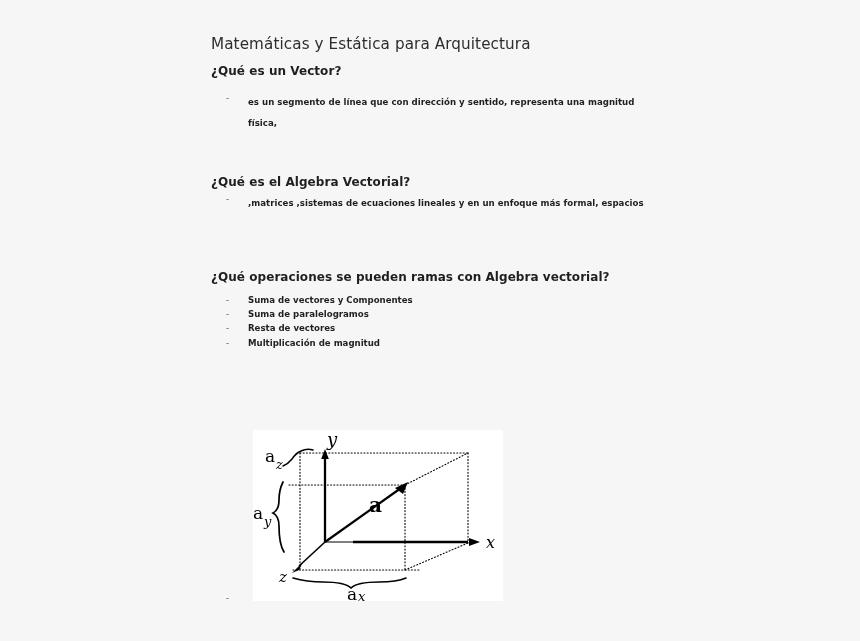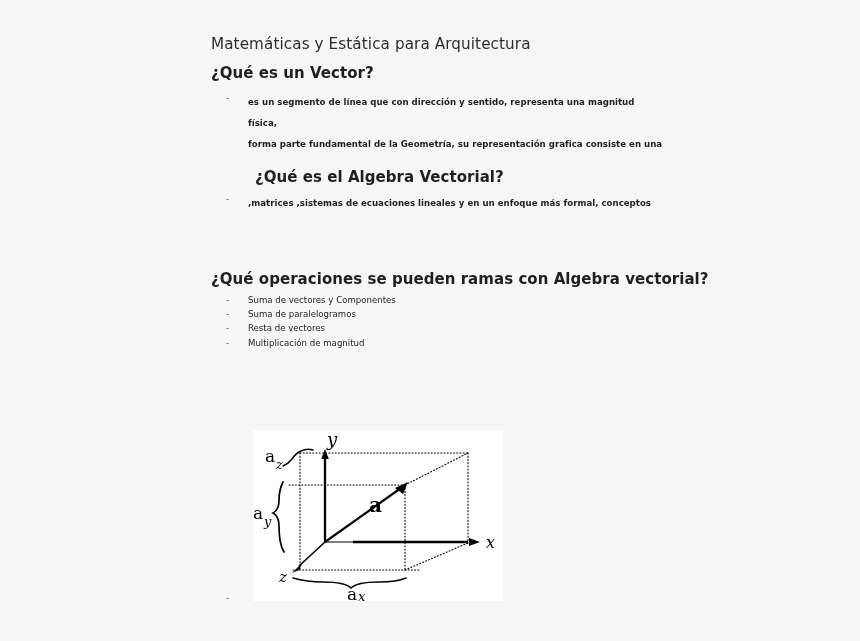--- a/index.html
+++ b/index.html
@@ -34,29 +34,29 @@
     font-weight: 400;
     letter-spacing: 0.1px;
     color: #2d2d2d;
     white-space: nowrap;
   }
 
   
   .question {
     position: absolute;
     left: 211px;
-    font-size: 15px;
+    font-size: 12px;
     font-weight: 700;
     color: #1f1f1f;
     white-space: nowrap;
     letter-spacing: 0.05px;
     text-align: right;
   }
   .q1 { top: 64px; }
-  .q2 { top: 168px; margin-left: 44px; }
+  .q2 { top: 175px; }
   .q3 { top: 270px; }
 
   
   .bullet-block {
     position: absolute;
     left: 226px;
     width: 440px;
   }
   .b1 { top: 92px; }
   .b2 { top: 193px; }
@@ -90,21 +90,21 @@
     width: 300px;
   }
   .list-item {
     display: flex;
     align-items: flex-start;
     height: 14.2px;
   }
   .list-item .dash { line-height: 14.2px; }
   .list-item .li-text {
     font-size: 8.6px;
-    font-weight: 400;
+    font-weight: 700;
     line-height: 14.2px;
     color: #1f1f1f;
     white-space: nowrap;
   }
 
   
   .trailing-dash {
     position: absolute;
     left: 226px;
     top: 592px;
@@ -148,32 +148,31 @@
 
   <div class="doc-title">Matemáticas y Estática para Arquitectura</div>
 
   <div class="question q1">¿Qué es un Vector?</div>
 
   <div class="bullet-block b1">
     <div class="bullet-row">
       <div class="dash">-</div>
       <div class="bullet-text">
         <div>es un segmento de línea que con dirección y sentido, representa una magnitud física,</div>
-        <div>forma parte fundamental de la Geometría, su representación grafica consiste en una</div>
       </div>
     </div>
   </div>
 
   <div class="question q2">¿Qué es el Algebra Vectorial?</div>
 
   <div class="bullet-block b2">
     <div class="bullet-row">
       <div class="dash">-</div>
       <div class="bullet-text">
-        <div>,matrices ,sistemas de ecuaciones lineales y en un enfoque más formal, conceptos</div>
+        <div>,matrices ,sistemas de ecuaciones lineales y en un enfoque más formal, espacios</div>
       </div>
     </div>
   </div>
 
   <div class="question q3">¿Qué operaciones se pueden ramas con Algebra vectorial?</div>
 
   <div class="list-block">
     <div class="list-item">
       <div class="dash">-</div>
       <div class="li-text">Suma de vectores y Componentes</div>

